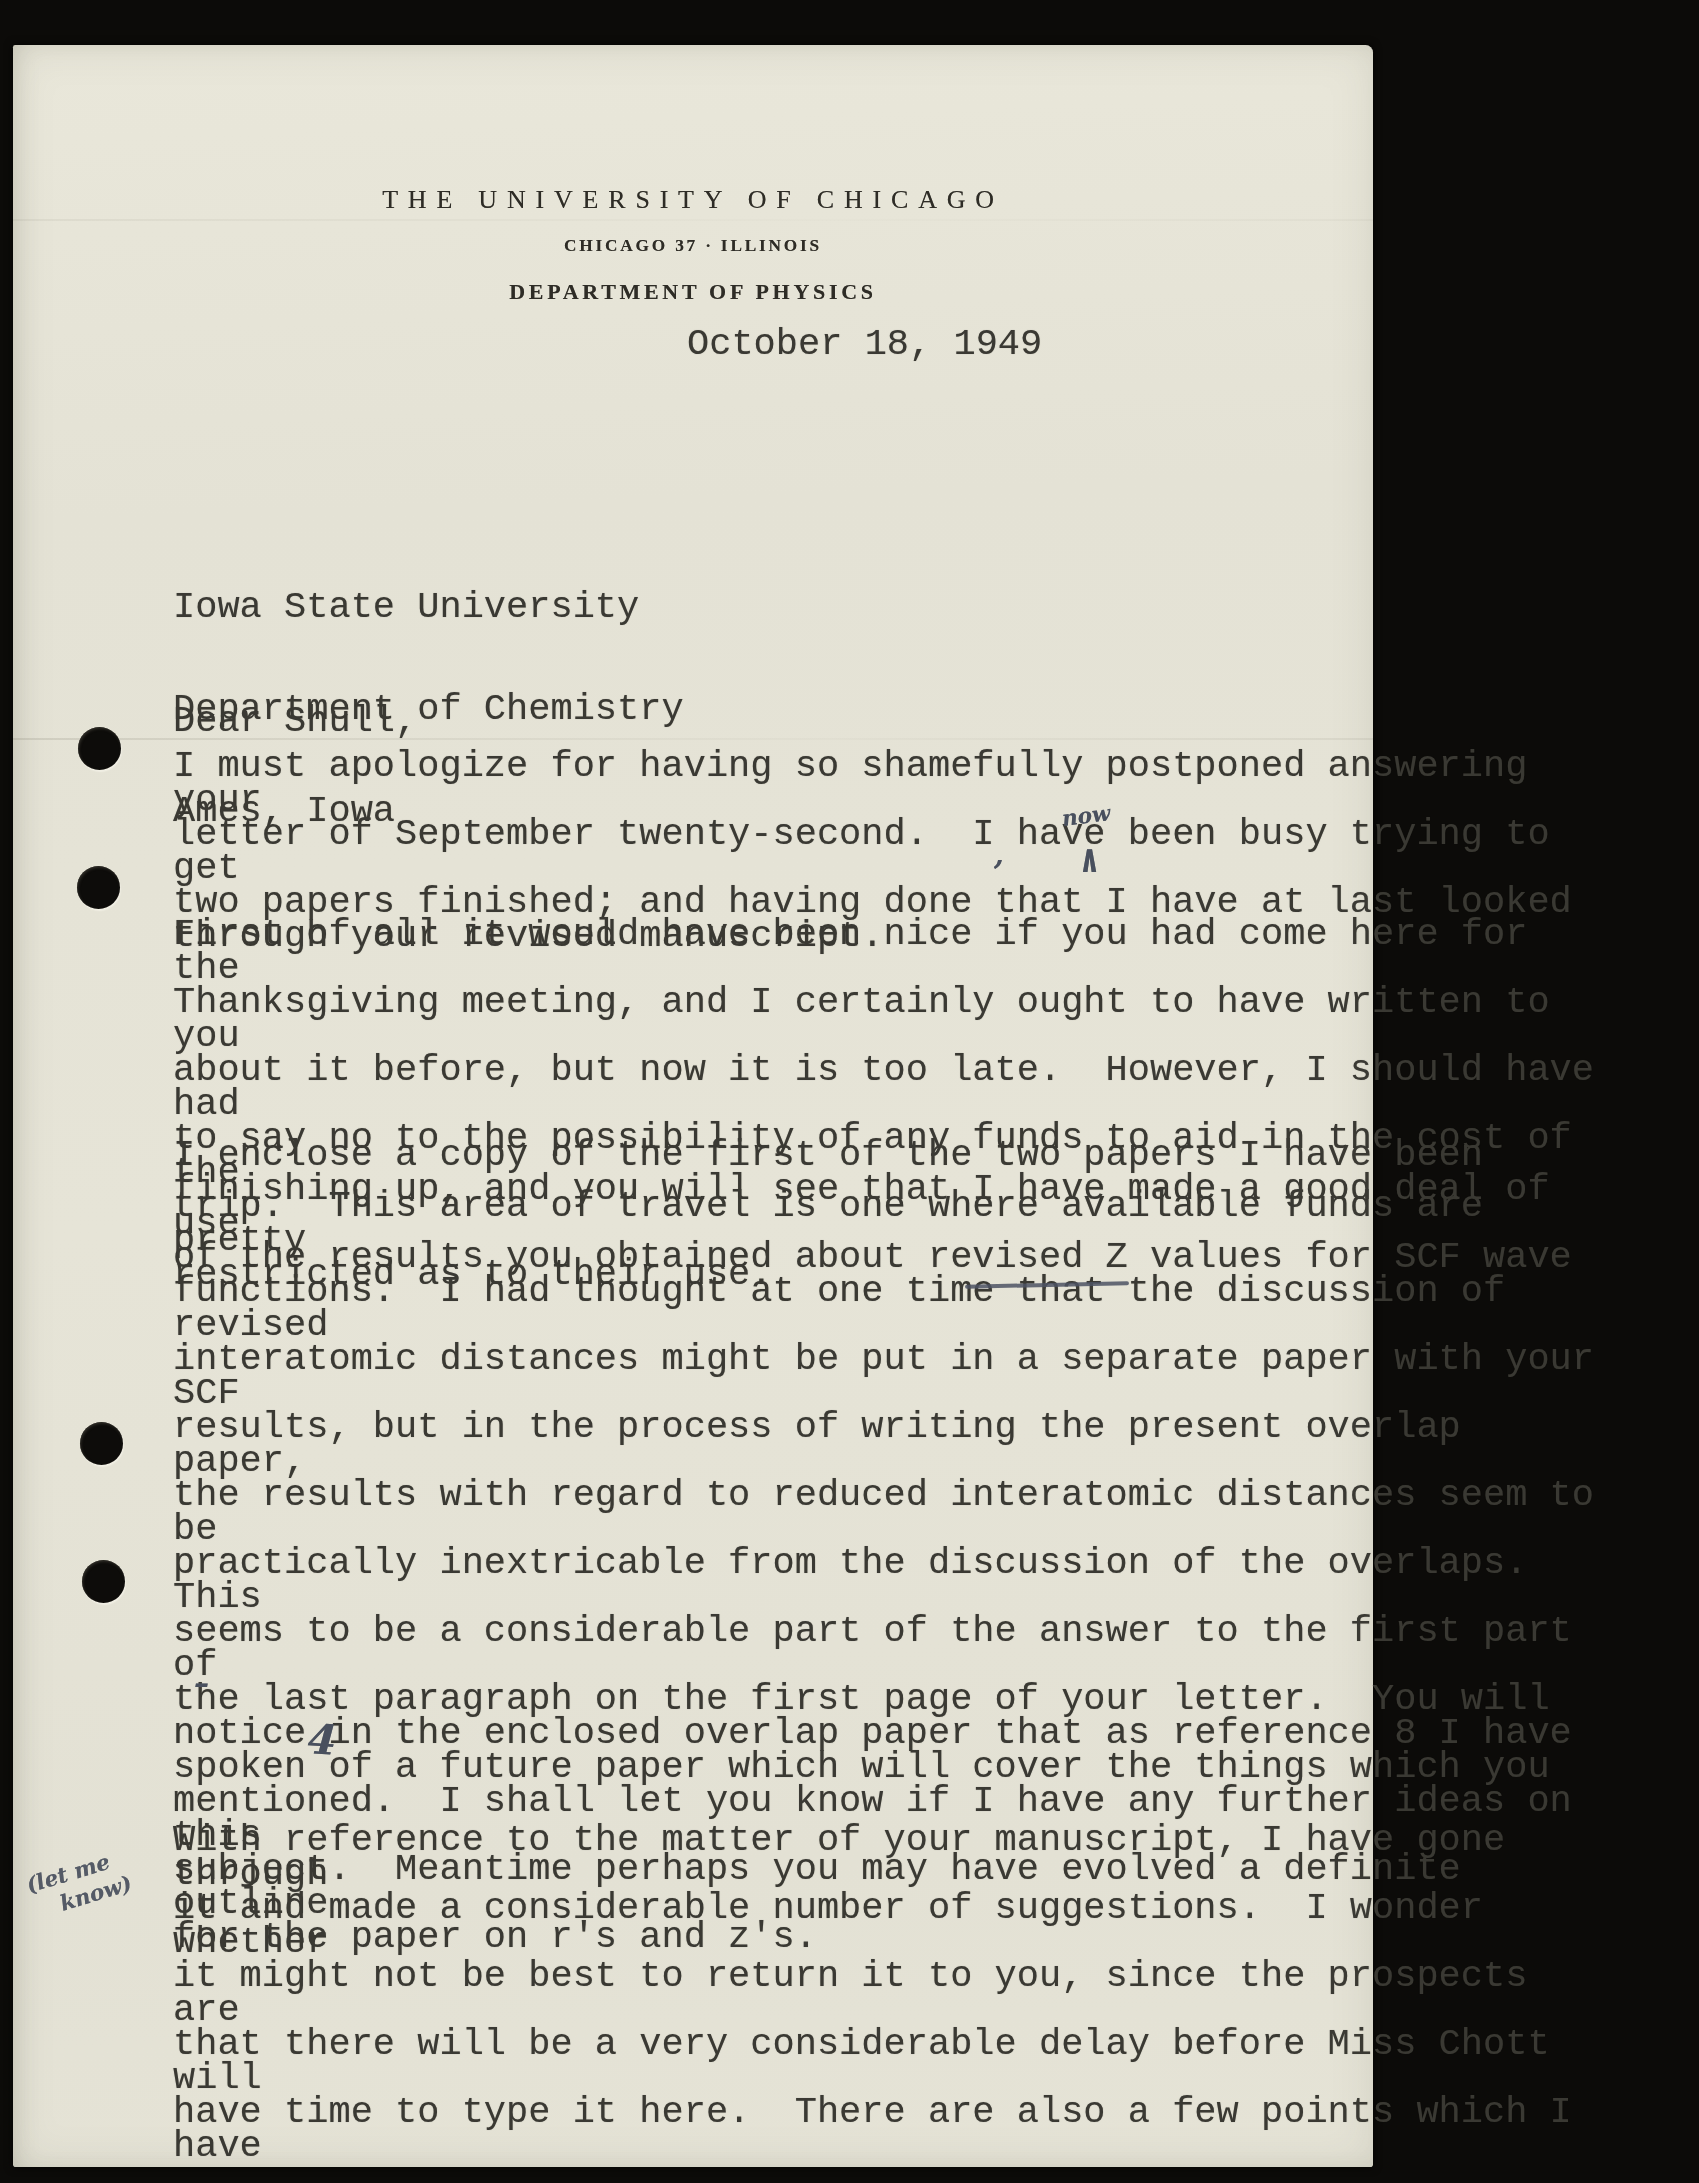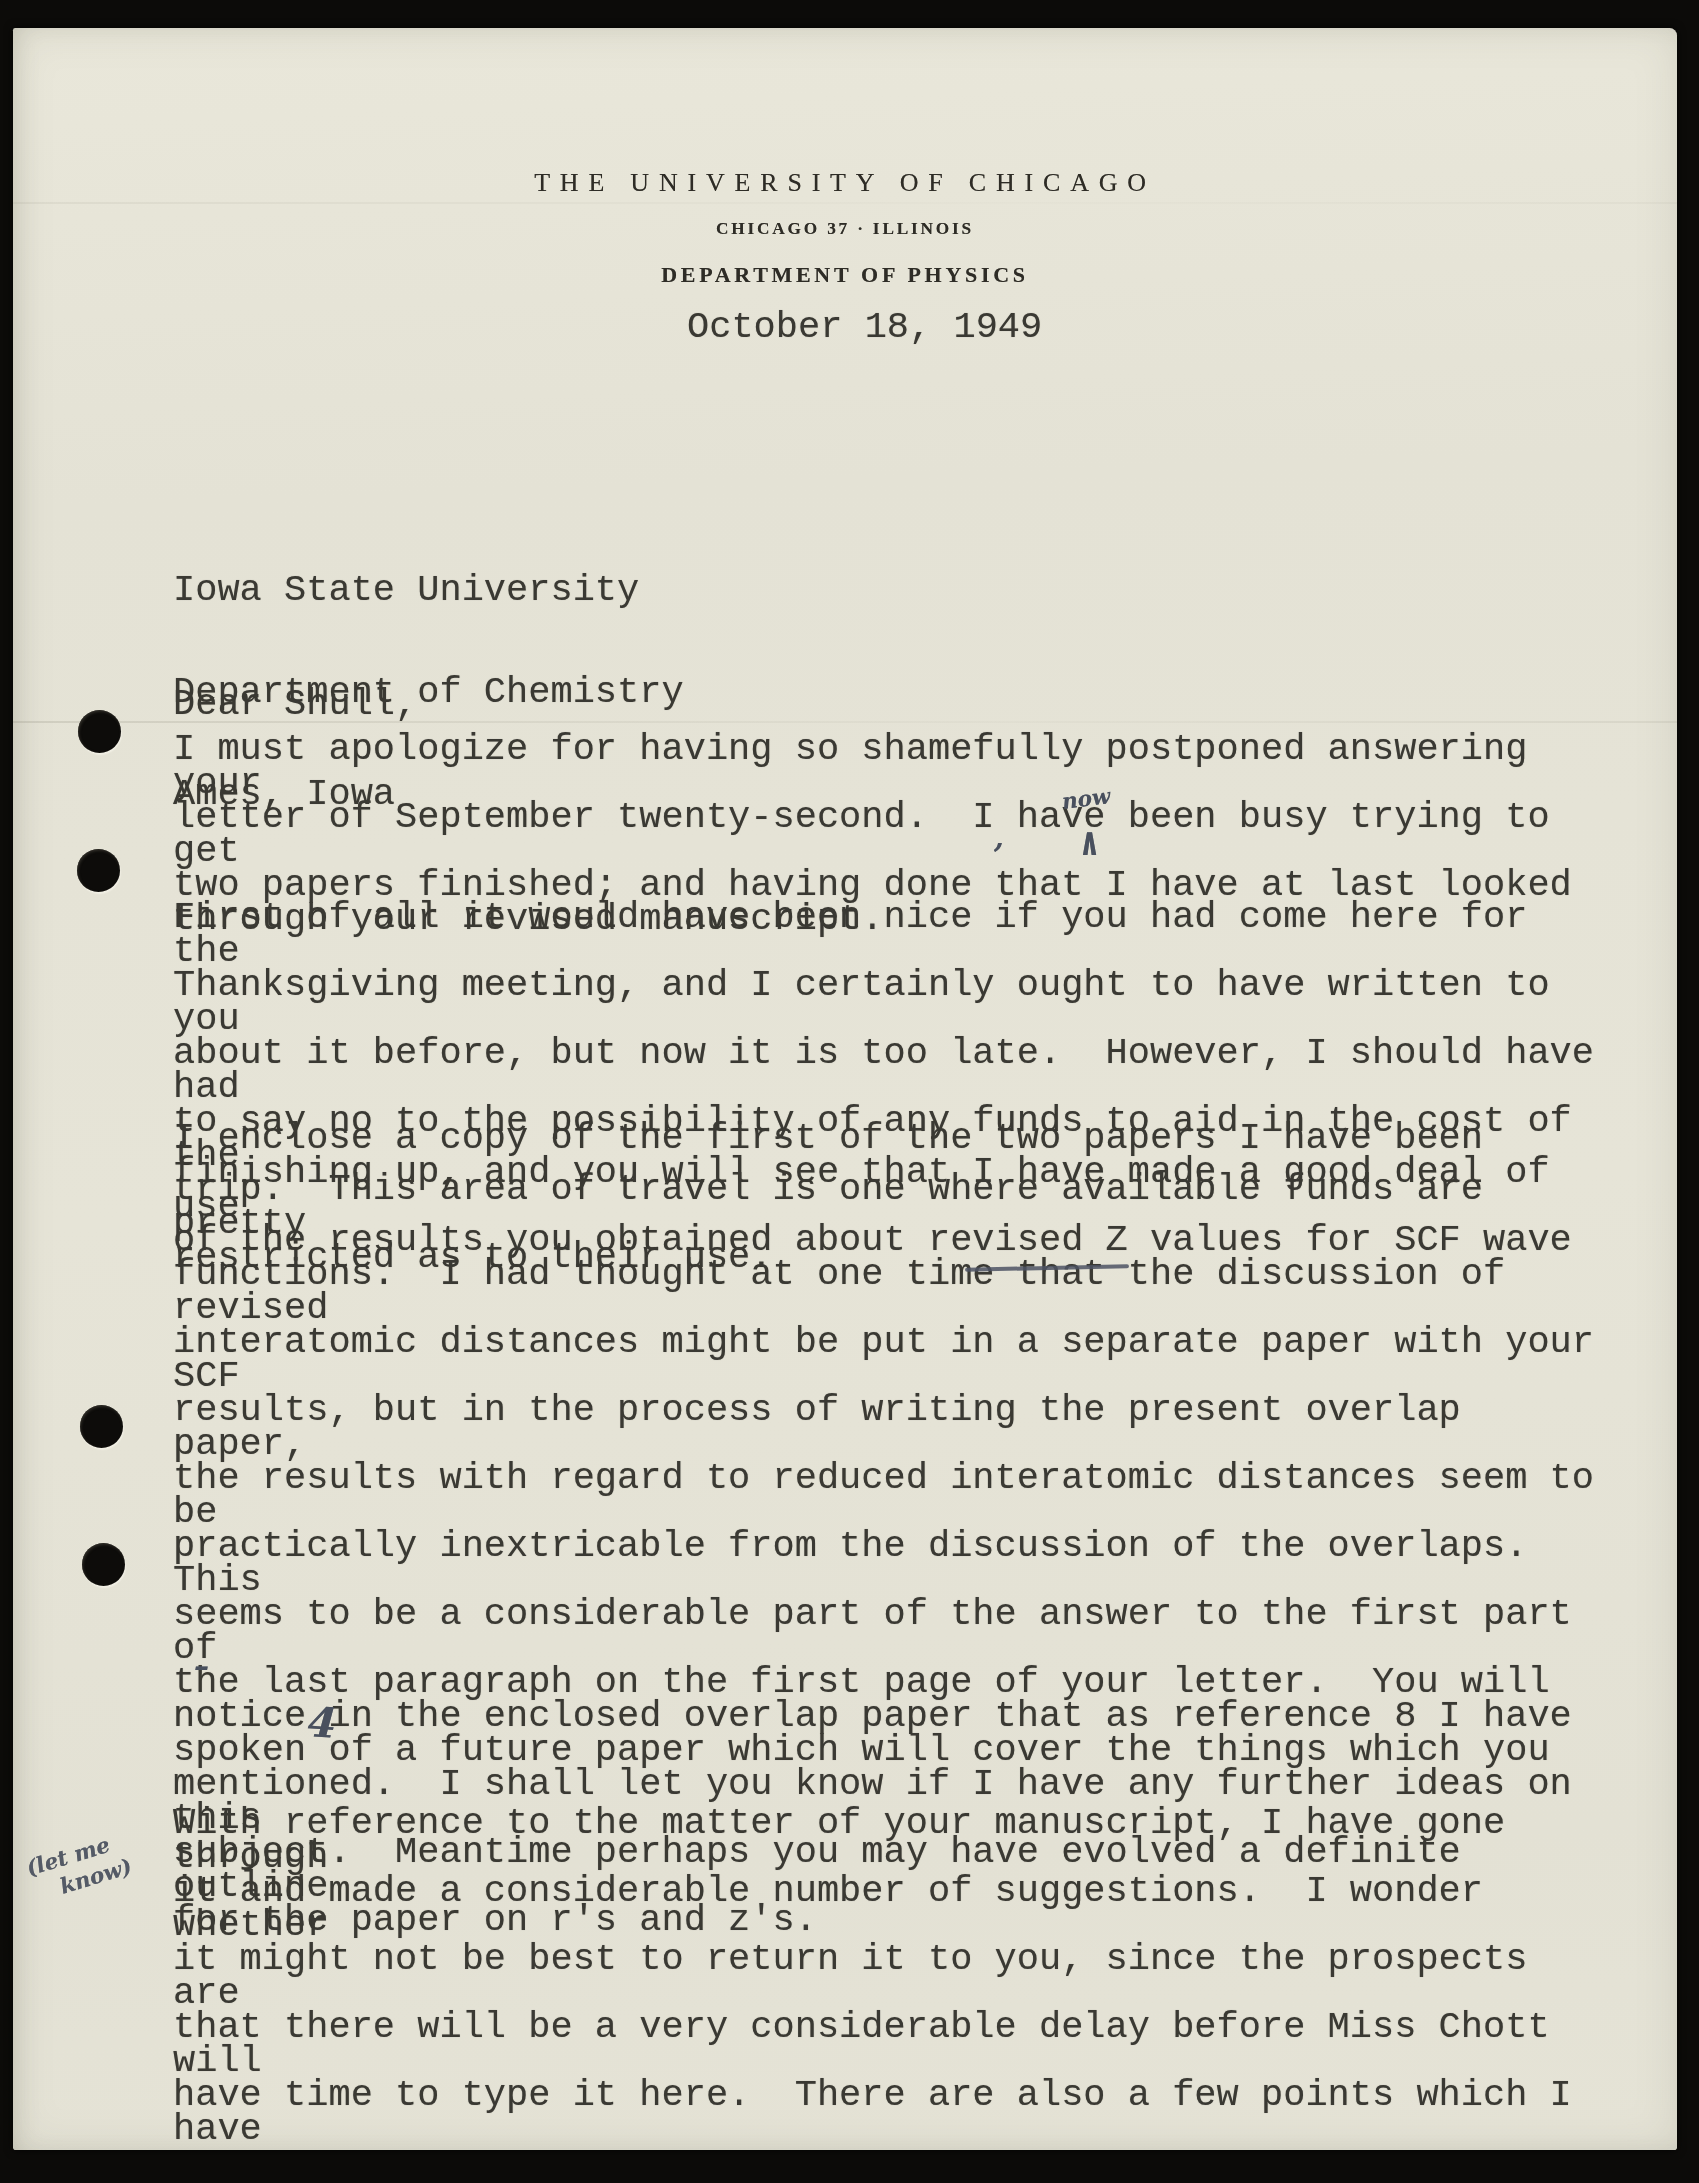--- a/index.html
+++ b/index.html
@@ -5,22 +5,22 @@
   html,body{margin:0;padding:0;}
   body{
     width:1700px;height:2183px;
     background:#0c0b09;
     position:relative;
     overflow:hidden;
     font-family:"Liberation Sans",sans-serif;
   }
   .paper{
     position:absolute;
-    left:13px;top:28px;
-    width:1664px;height:2122px;
+    left:13px;top:45px;
+    width:1360px;height:2122px;
     background:linear-gradient(178deg,#e9e7da 0%,#e4e2d5 22%,#e6e4d7 55%,#e3e1d4 85%,#e5e3d6 100%);
     border-radius:2.3px 7.5px 2.8px 2.8px;
     box-shadow:inset 0 0 42px rgba(130,127,110,0.18), inset 10.3px 0 28px -14px rgba(80,78,65,0.25), 0 0 8.4px rgba(0,0,0,0.8);
   }
   .crease{
     position:absolute;left:0;width:100%;height:1.9px;
     background:linear-gradient(90deg,rgba(125,122,106,0.20),rgba(125,122,106,0.04) 60%,rgba(125,122,106,0.12));
     pointer-events:none;
   }
   .hole{

